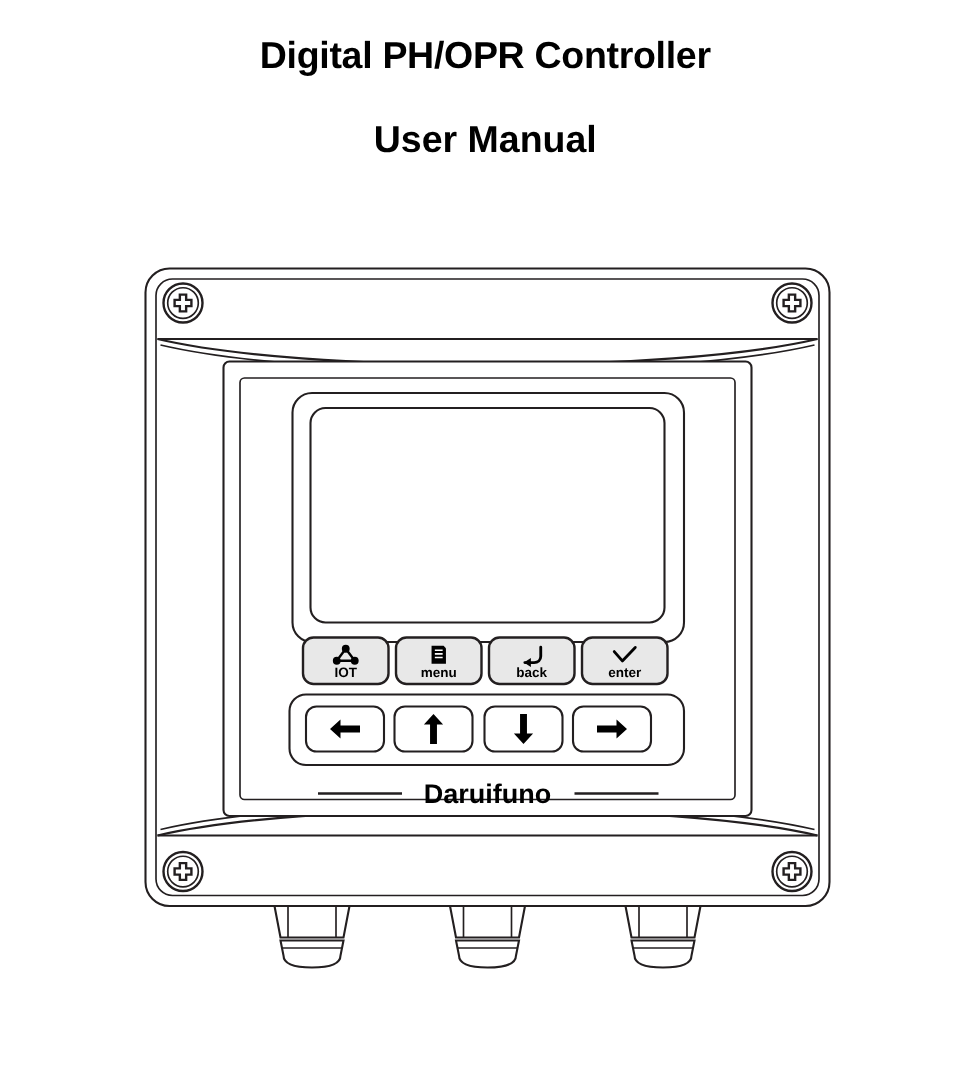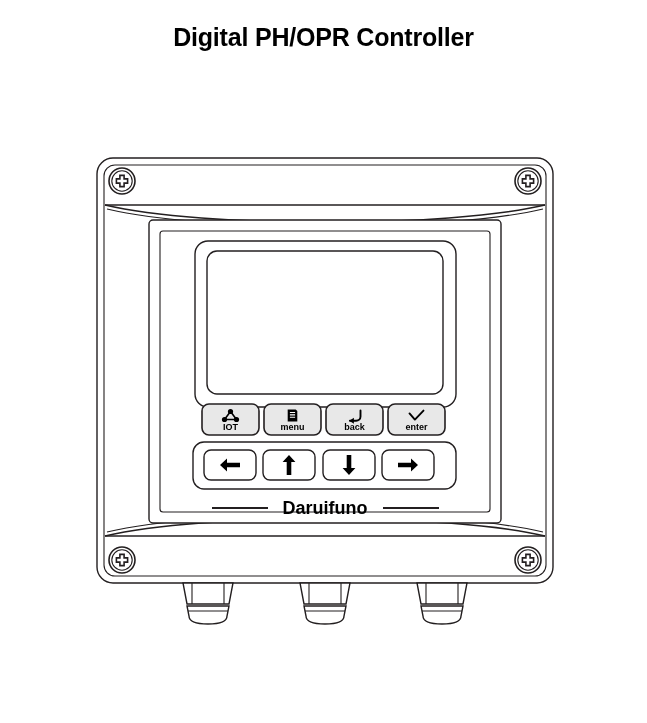--- a/index.html
+++ b/index.html
@@ -43,21 +43,21 @@
     text-align: center;
     font-size: 25px;
     font-weight: bold;
     line-height: 1.1;
   }
 
   
   .device-figure {
     position: absolute;
     left: 83px;
-    top: 148px;
+    top: 169px;
     width: 484px;
     height: 495px;
   }
   .device-figure svg {
     display: block;
   }
 
   
   .model-caption {
     position: absolute;
@@ -78,20 +78,21 @@
     font-weight: bold;
   }
 </style>
 </head>
 <body>
 
 <div class="page">
 
   <div class="doc-title">Digital PH/OPR Controller</div>
 
+  <div class="doc-subtitle">User Manual</div>
 
   <div class="device-figure">
     <svg width="484" height="495" viewBox="0 0 484 495" xmlns="http://www.w3.org/2000/svg">
       <defs>
         <style type="text/css">
           .ln   { fill: none; stroke: #231f20; stroke-width: 1.4; }
           .ln-t { fill: none; stroke: #231f20; stroke-width: 1.1; }
           .ln-h { fill: none; stroke: #231f20; stroke-width: 1.8; }
           .fwhite { fill: #ffffff; stroke: #231f20; stroke-width: 1.4; }
           .fbtn   { fill: #e8e8e8; stroke: #231f20; stroke-width: 1.6; }

